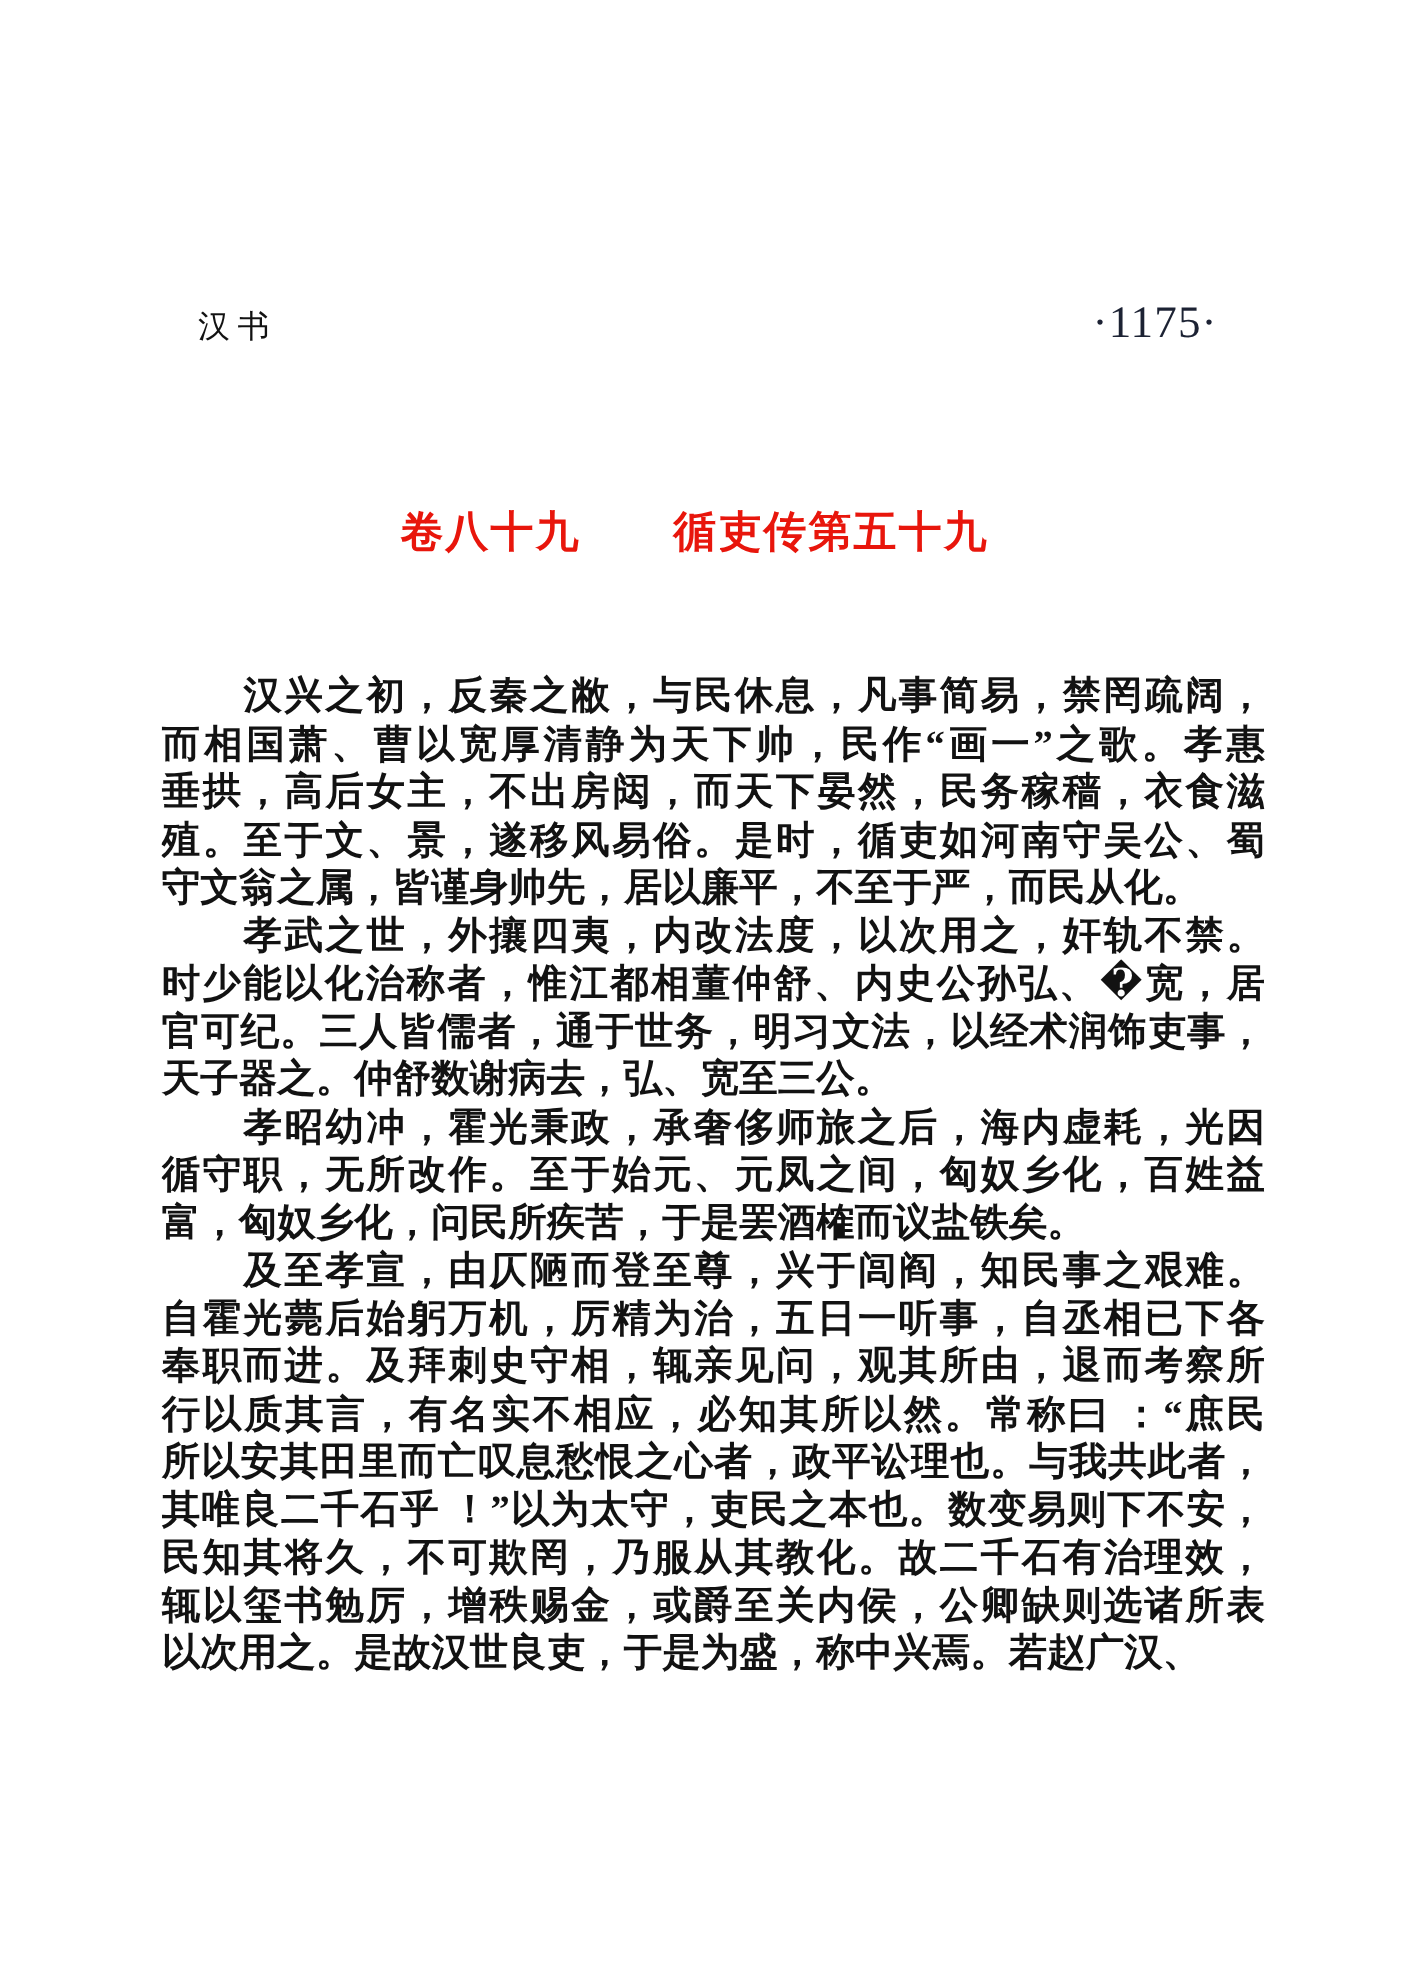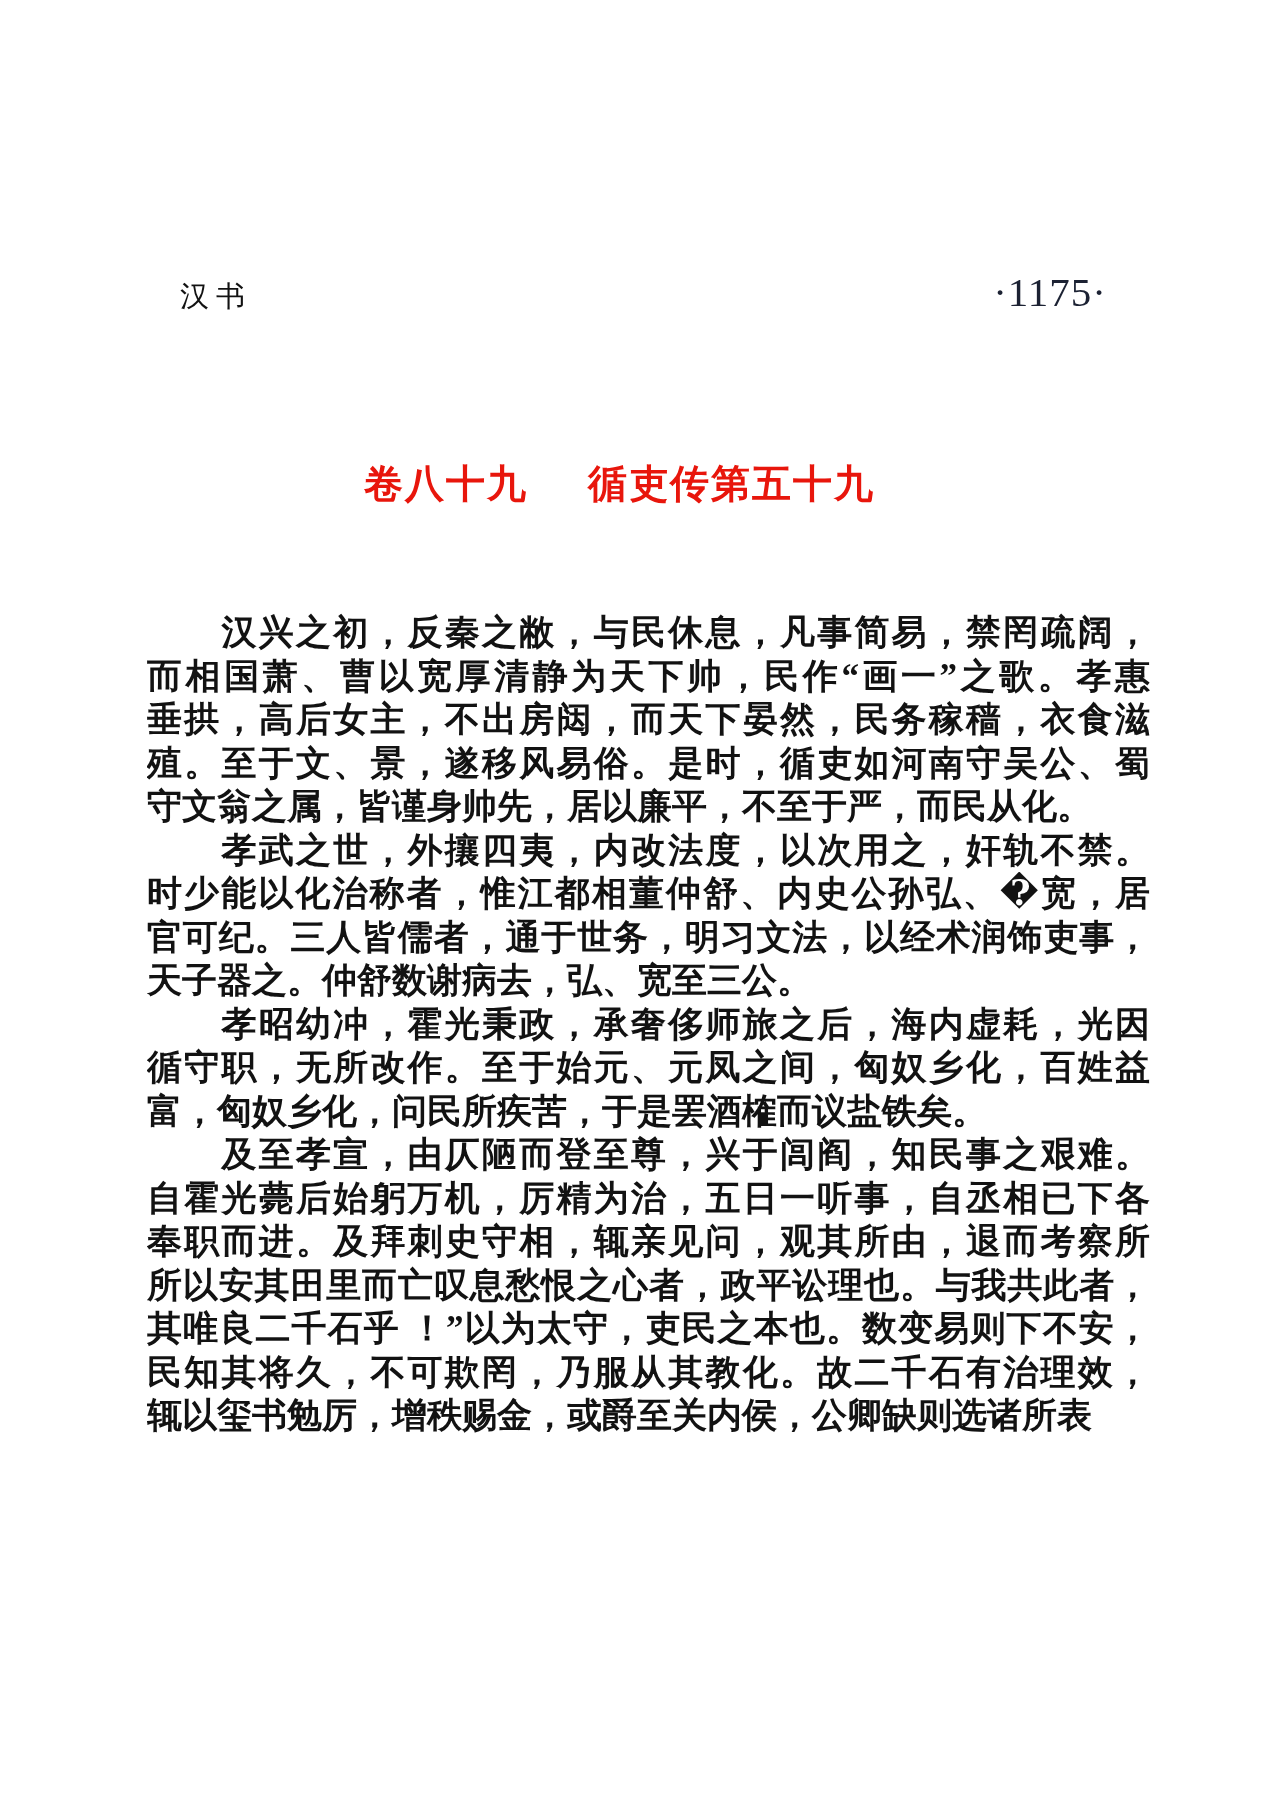--- a/index.html
+++ b/index.html
@@ -29,21 +29,21 @@
   .page-number {
     font-size: 41px;
     color: #1c2233;
     letter-spacing: 1px;
   }
   .chapter-title {
     position: absolute;
     left: 364px;
     top: 461px;
     display: flex;
-    gap: 60px;
+    gap: 84px;
     font-family: "Liberation Sans", "DejaVu Sans", sans-serif;
     font-weight: bold;
     font-size: 39px;
     letter-spacing: 2px;
     line-height: 1.2;
     white-space: nowrap;
   }
   .body-text {
     position: absolute;
     left: 147px;
@@ -99,19 +99,21 @@
         <div class="line">　　孝昭幼冲，霍光秉政，承奢侈师旅之后，海内虚耗，光因</div>
         <div class="line">循守职，无所改作。至于始元、元凤之间，匈奴乡化，百姓益</div>
         <div class="line">富，匈奴乡化，问民所疾苦，于是罢酒榷而议盐铁矣。</div>
       </div>
   </div>
     <div class="para">
     <div class="lines">
         <div class="line">　　及至孝宣，由仄陋而登至尊，兴于闾阎，知民事之艰难。</div>
         <div class="line">自霍光薨后始躬万机，厉精为治，五日一听事，自丞相已下各</div>
         <div class="line">奉职而进。及拜刺史守相，辄亲见问，观其所由，退而考察所</div>
+        <div class="line">行以质其言，有名实不相应，必知其所以然。常称曰 ：“庶民</div>
         <div class="line">所以安其田里而亡叹息愁恨之心者，政平讼理也。与我共此者，</div>
         <div class="line">其唯良二千石乎 ！”以为太守，吏民之本也。数变易则下不安，</div>
         <div class="line">民知其将久，不可欺罔，乃服从其教化。故二千石有治理效，</div>
         <div class="line">辄以玺书勉厉，增秩赐金，或爵至关内侯，公卿缺则选诸所表</div>
+        <div class="line">以次用之。是故汉世良吏，于是为盛，称中兴焉。若赵广汉、</div>
       </div>
   </div>
   </div>
 
 </body></html>

